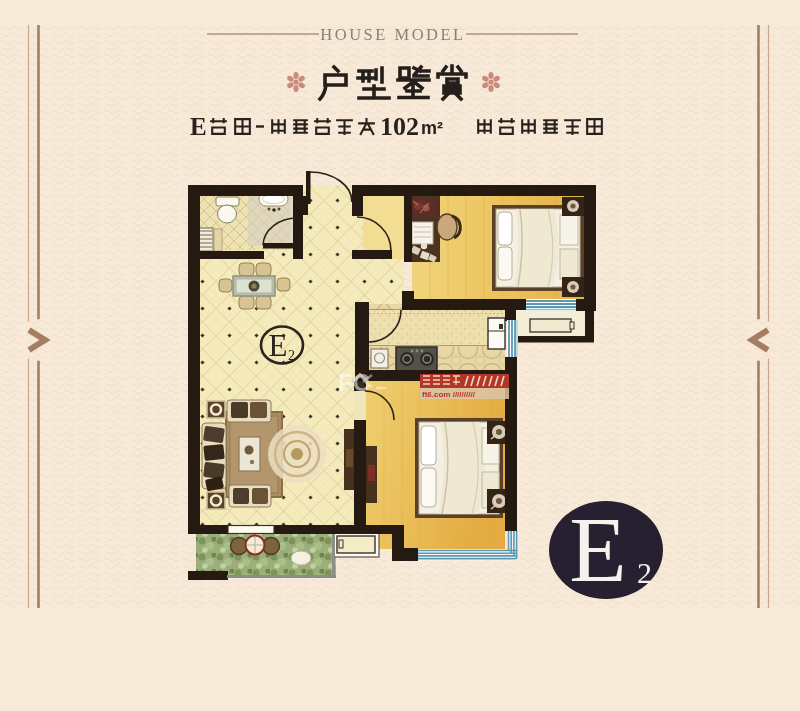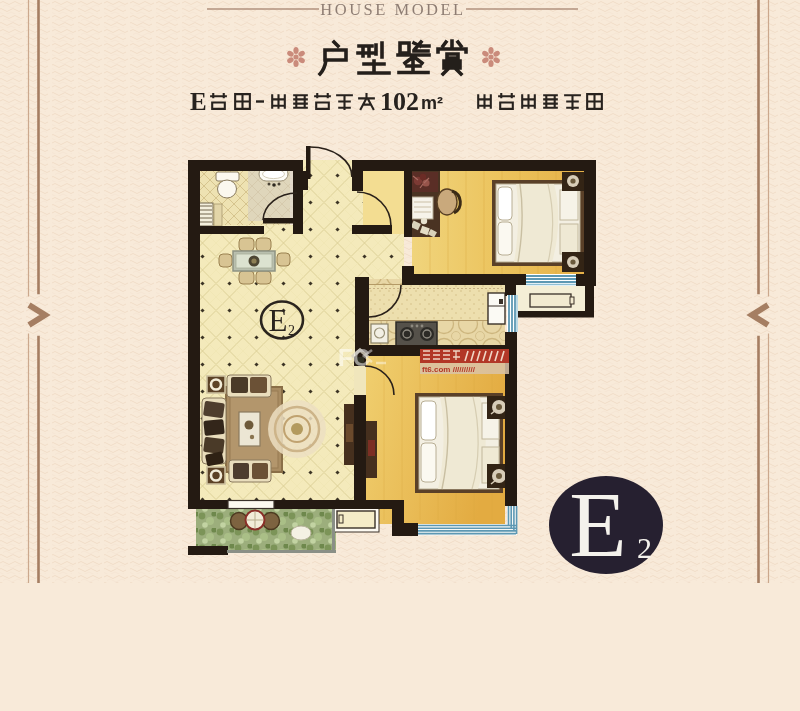--- a/index.html
+++ b/index.html
@@ -1,16 +1,16 @@
 <!DOCTYPE html>
 <html><head>
 <meta charset="utf-8">
 <style>
 html,body{margin:0;padding:0;background:#f8ead9;}
-#page{width:800px;height:583px;position:relative;overflow:hidden;font-family:"Liberation Serif",serif;}
+#page{width:800px;height:583px;position:relative;overflow:hidden;font-family:"Liberation Serif",serif;margin-top:25px;}
 svg{display:block;}
 </style>
 </head>
 <body>
 <div id="page">
 <svg width="800" height="711" viewBox="0 0 800 711">
 <defs>
 <pattern id="bgwave" width="26" height="14" patternUnits="userSpaceOnUse">
 <path d="M0,3 q3,-3 6,0 t6,0 t6,0 t6,0 M-2,10 q3,-3 6,0 t6,0 t6,0 t6,0" fill="none" stroke="#f1ddc8" stroke-width="1"></path>
 <path d="M3,6.5 q3,-3 6,0 t6,0 t6,0 M-4,13.5 q3,-3 6,0 t6,0 t6,0 t6,0" fill="none" stroke="#f4e4d2" stroke-width="0.9"></path>

